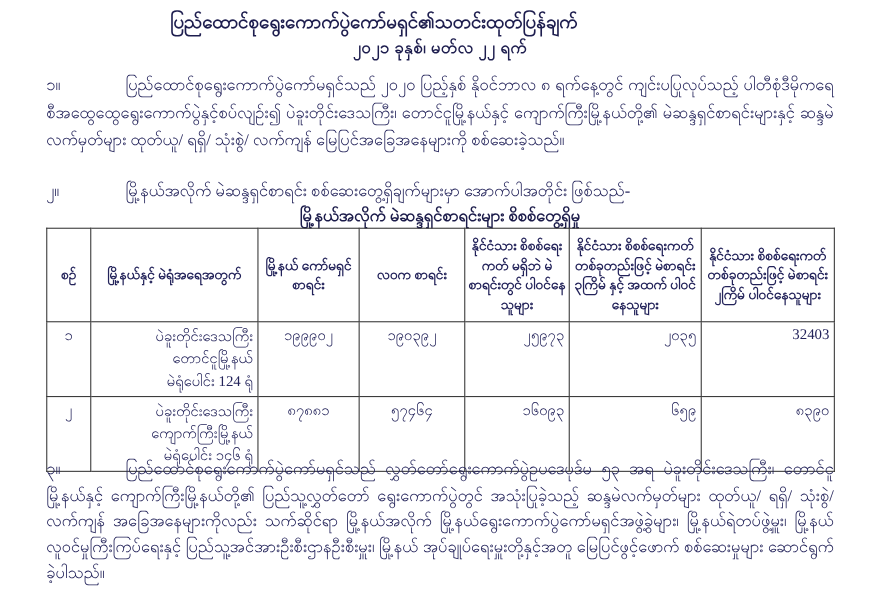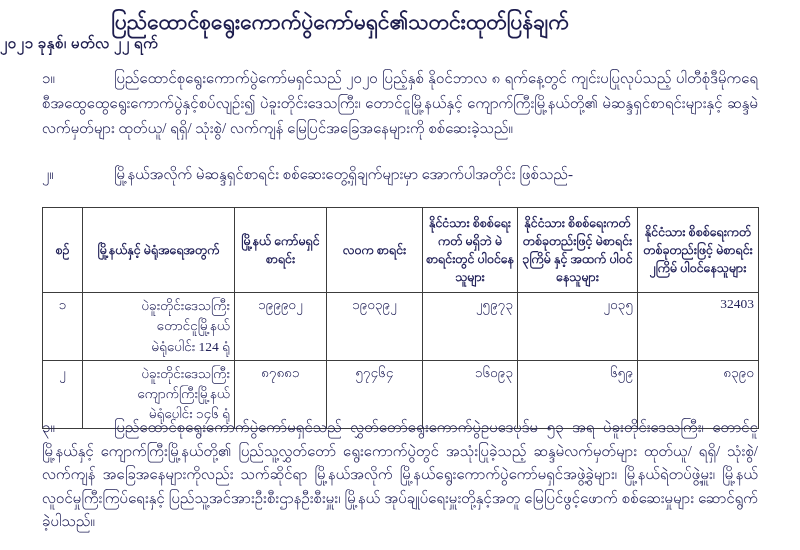--- a/index.html
+++ b/index.html
@@ -7,25 +7,25 @@
     width:800px;height:550px;
     background:#ffffff;
     font-family:"Liberation Serif","DejaVu Serif",serif;
     color:#23235a;
     overflow:hidden;
   }
   .page{position:relative;width:800px;height:550px;background:#ffffff;}
 
   .doc-title{
     position:absolute;top:8px;left:0;width:680px;
-    text-align:center;font-weight:bold;font-size:21px;color:#1d1d4e;
+    text-align:center;font-weight:bold;font-size:17px;color:#1d1d4e;
   }
   .doc-date{
     position:absolute;top:33px;left:0;width:800px;
-    text-align:left;font-weight:bold;font-size:15px;color:#1d1d4e;
+    text-align:center;font-weight:bold;font-size:15px;color:#1d1d4e;
     letter-spacing:.5px;
   }
 
   .para{
     position:absolute;left:42px;width:716px;
     font-size:15px;line-height:25px;text-align:justify;
   }
   .para .pnum{
     position:absolute;left:0;top:0;
   }
@@ -75,20 +75,21 @@
   <div class="para" id="para1">
     <span class="pnum">၁။</span>
     <span class="ptext">ပြည်ထောင်စုရွေးကောက်ပွဲကော်မရှင်သည် ၂၀၂၀ ပြည့်နှစ် နိုဝင်ဘာလ ၈ ရက်နေ့တွင် ကျင်းပပြုလုပ်သည့် ပါတီစုံဒီမိုကရေစီအထွေထွေရွေးကောက်ပွဲနှင့်စပ်လျဉ်း၍ ပဲခူးတိုင်းဒေသကြီး၊ တောင်ငူမြို့နယ်နှင့် ကျောက်ကြီးမြို့နယ်တို့၏ မဲဆန္ဒရှင်စာရင်းများနှင့် ဆန္ဒမဲလက်မှတ်များ ထုတ်ယူ/ ရရှိ/ သုံးစွဲ/ လက်ကျန် မြေပြင်အခြေအနေများကို စစ်ဆေးခဲ့သည်။</span>
   </div>
 
   <div class="para" id="para2">
     <span class="pnum">၂။</span>
     <span class="ptext">မြို့နယ်အလိုက် မဲဆန္ဒရှင်စာရင်း စစ်ဆေးတွေ့ရှိချက်များမှာ အောက်ပါအတိုင်း ဖြစ်သည်-</span>
   </div>
 
+  <div class="table-title">မြို့နယ်အလိုက် မဲဆန္ဒရှင်စာရင်းများ စိစစ်တွေ့ရှိမှု</div>
 
   <table class="voter">
     <colgroup>
       <col style="width:40px">
       <col style="width:152px">
       <col style="width:92px">
       <col style="width:96px">
       <col style="width:95px">
       <col style="width:120px">
       <col style="width:121px">

